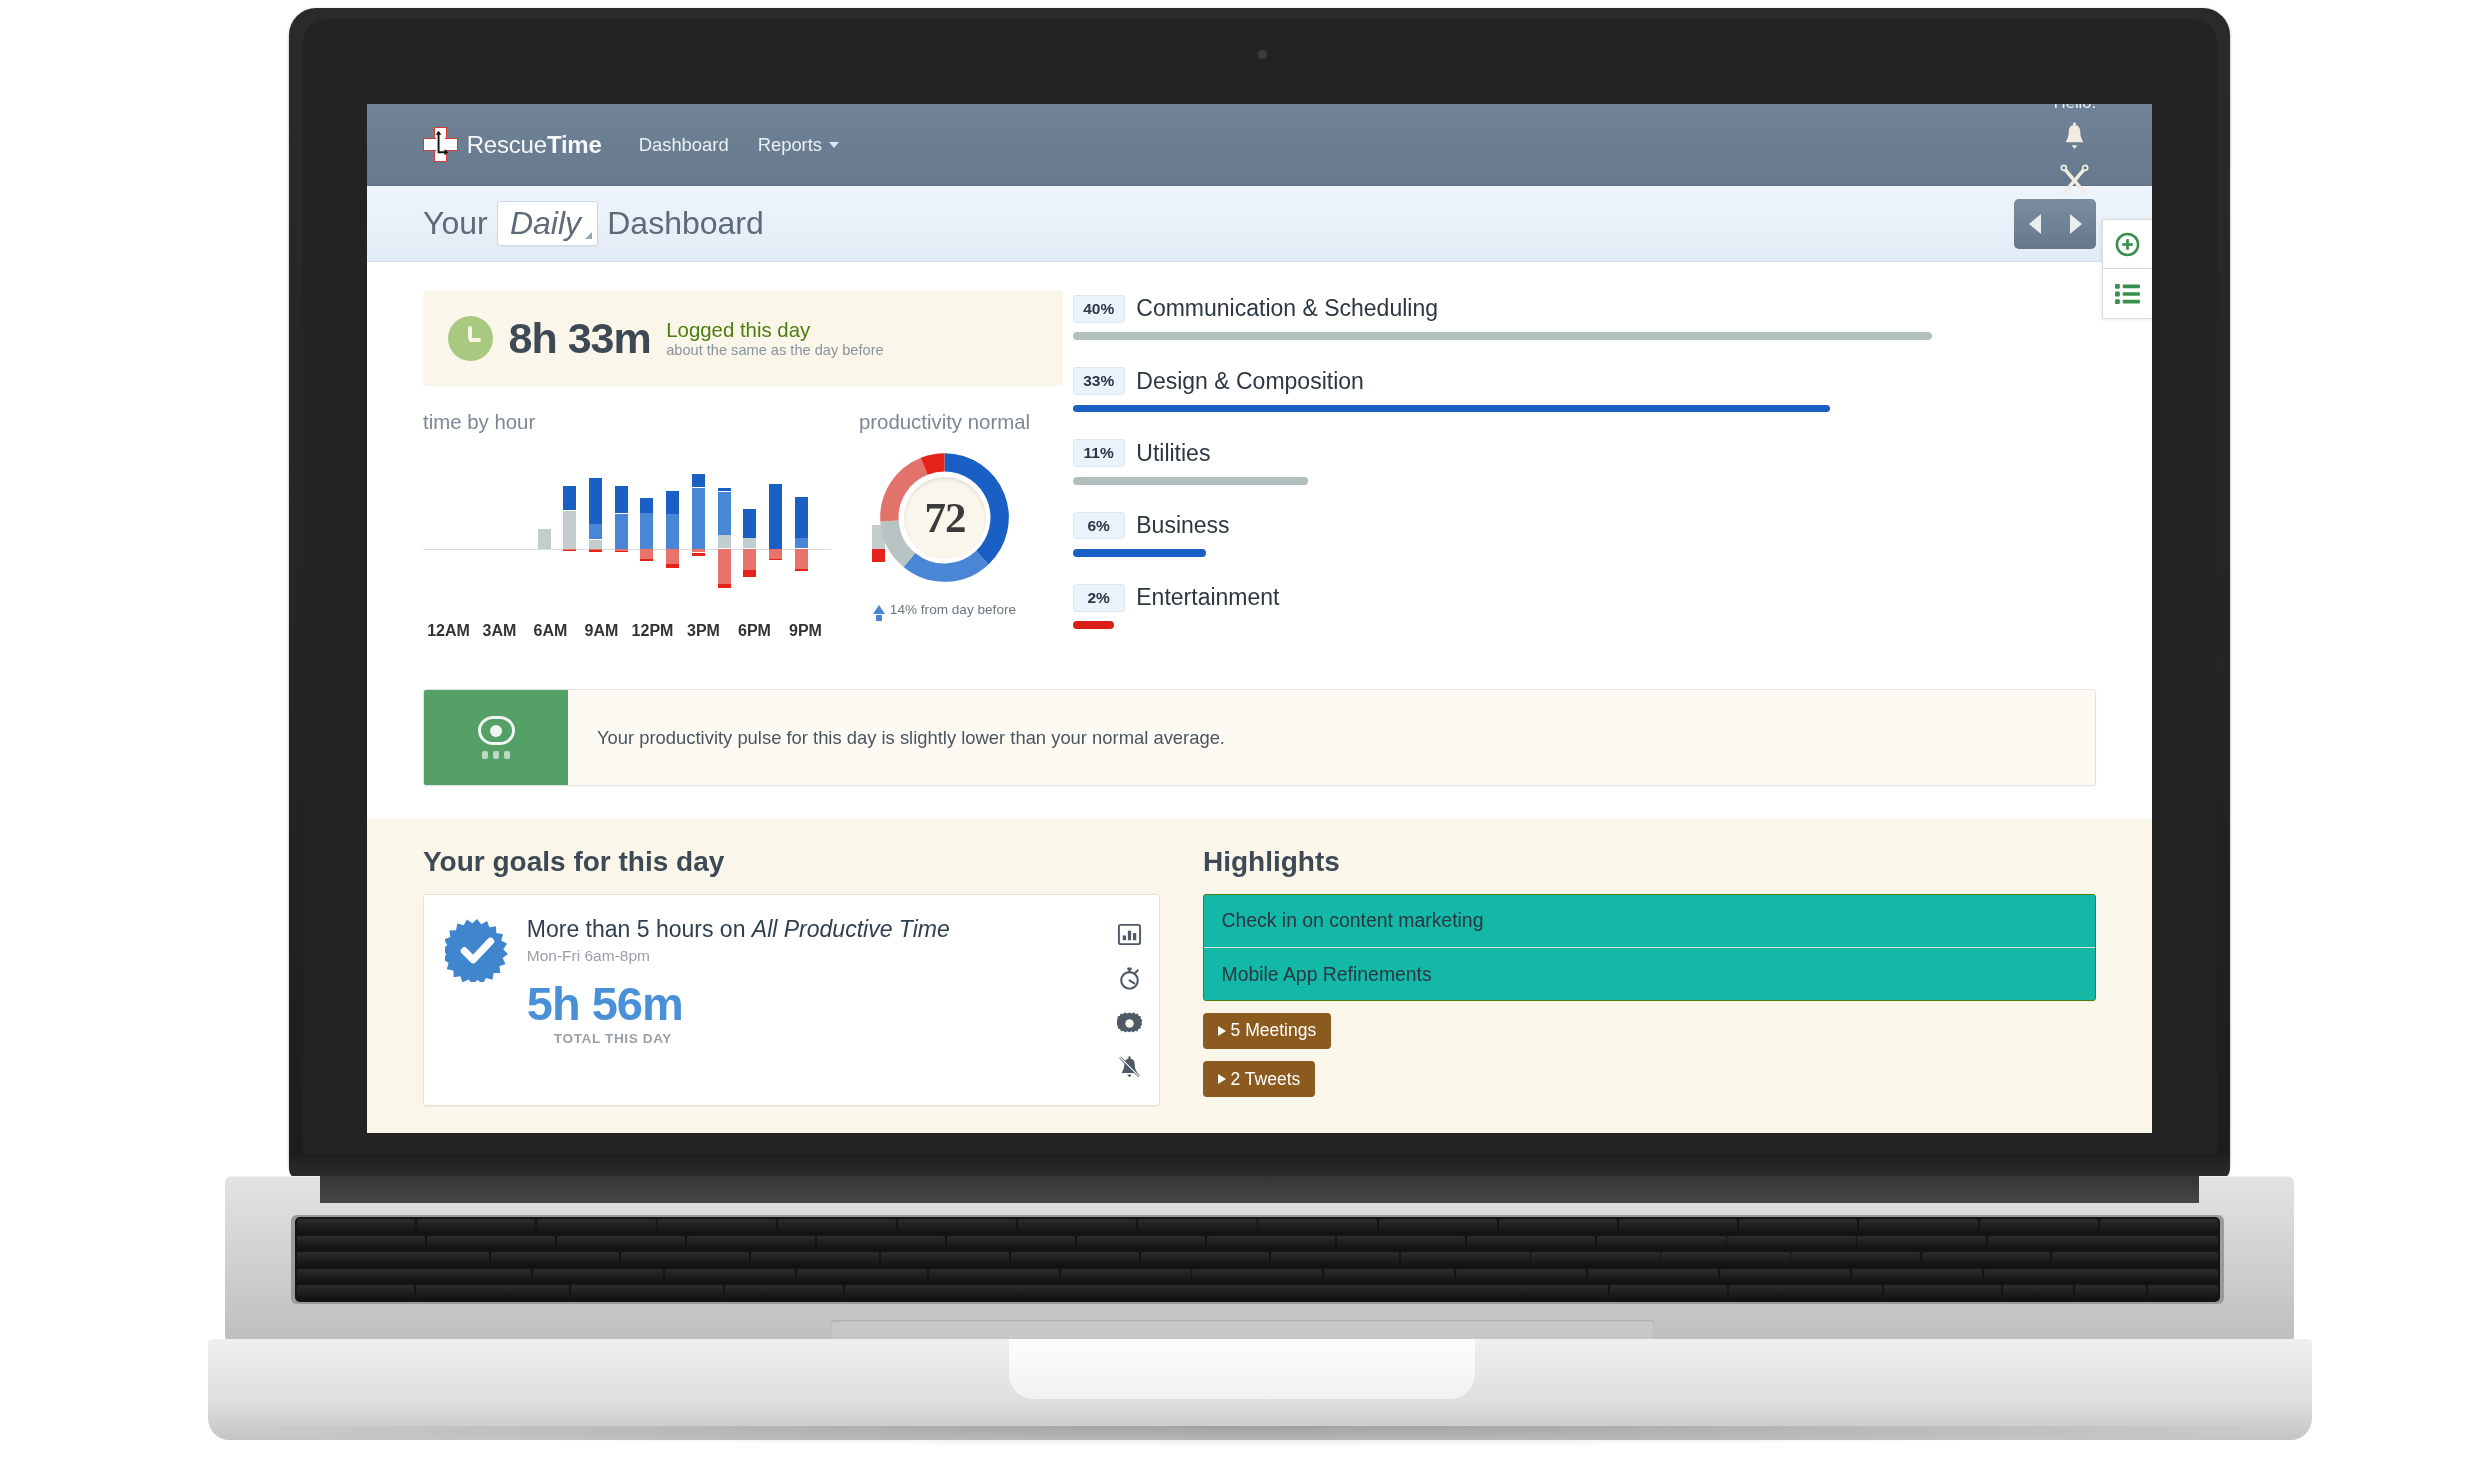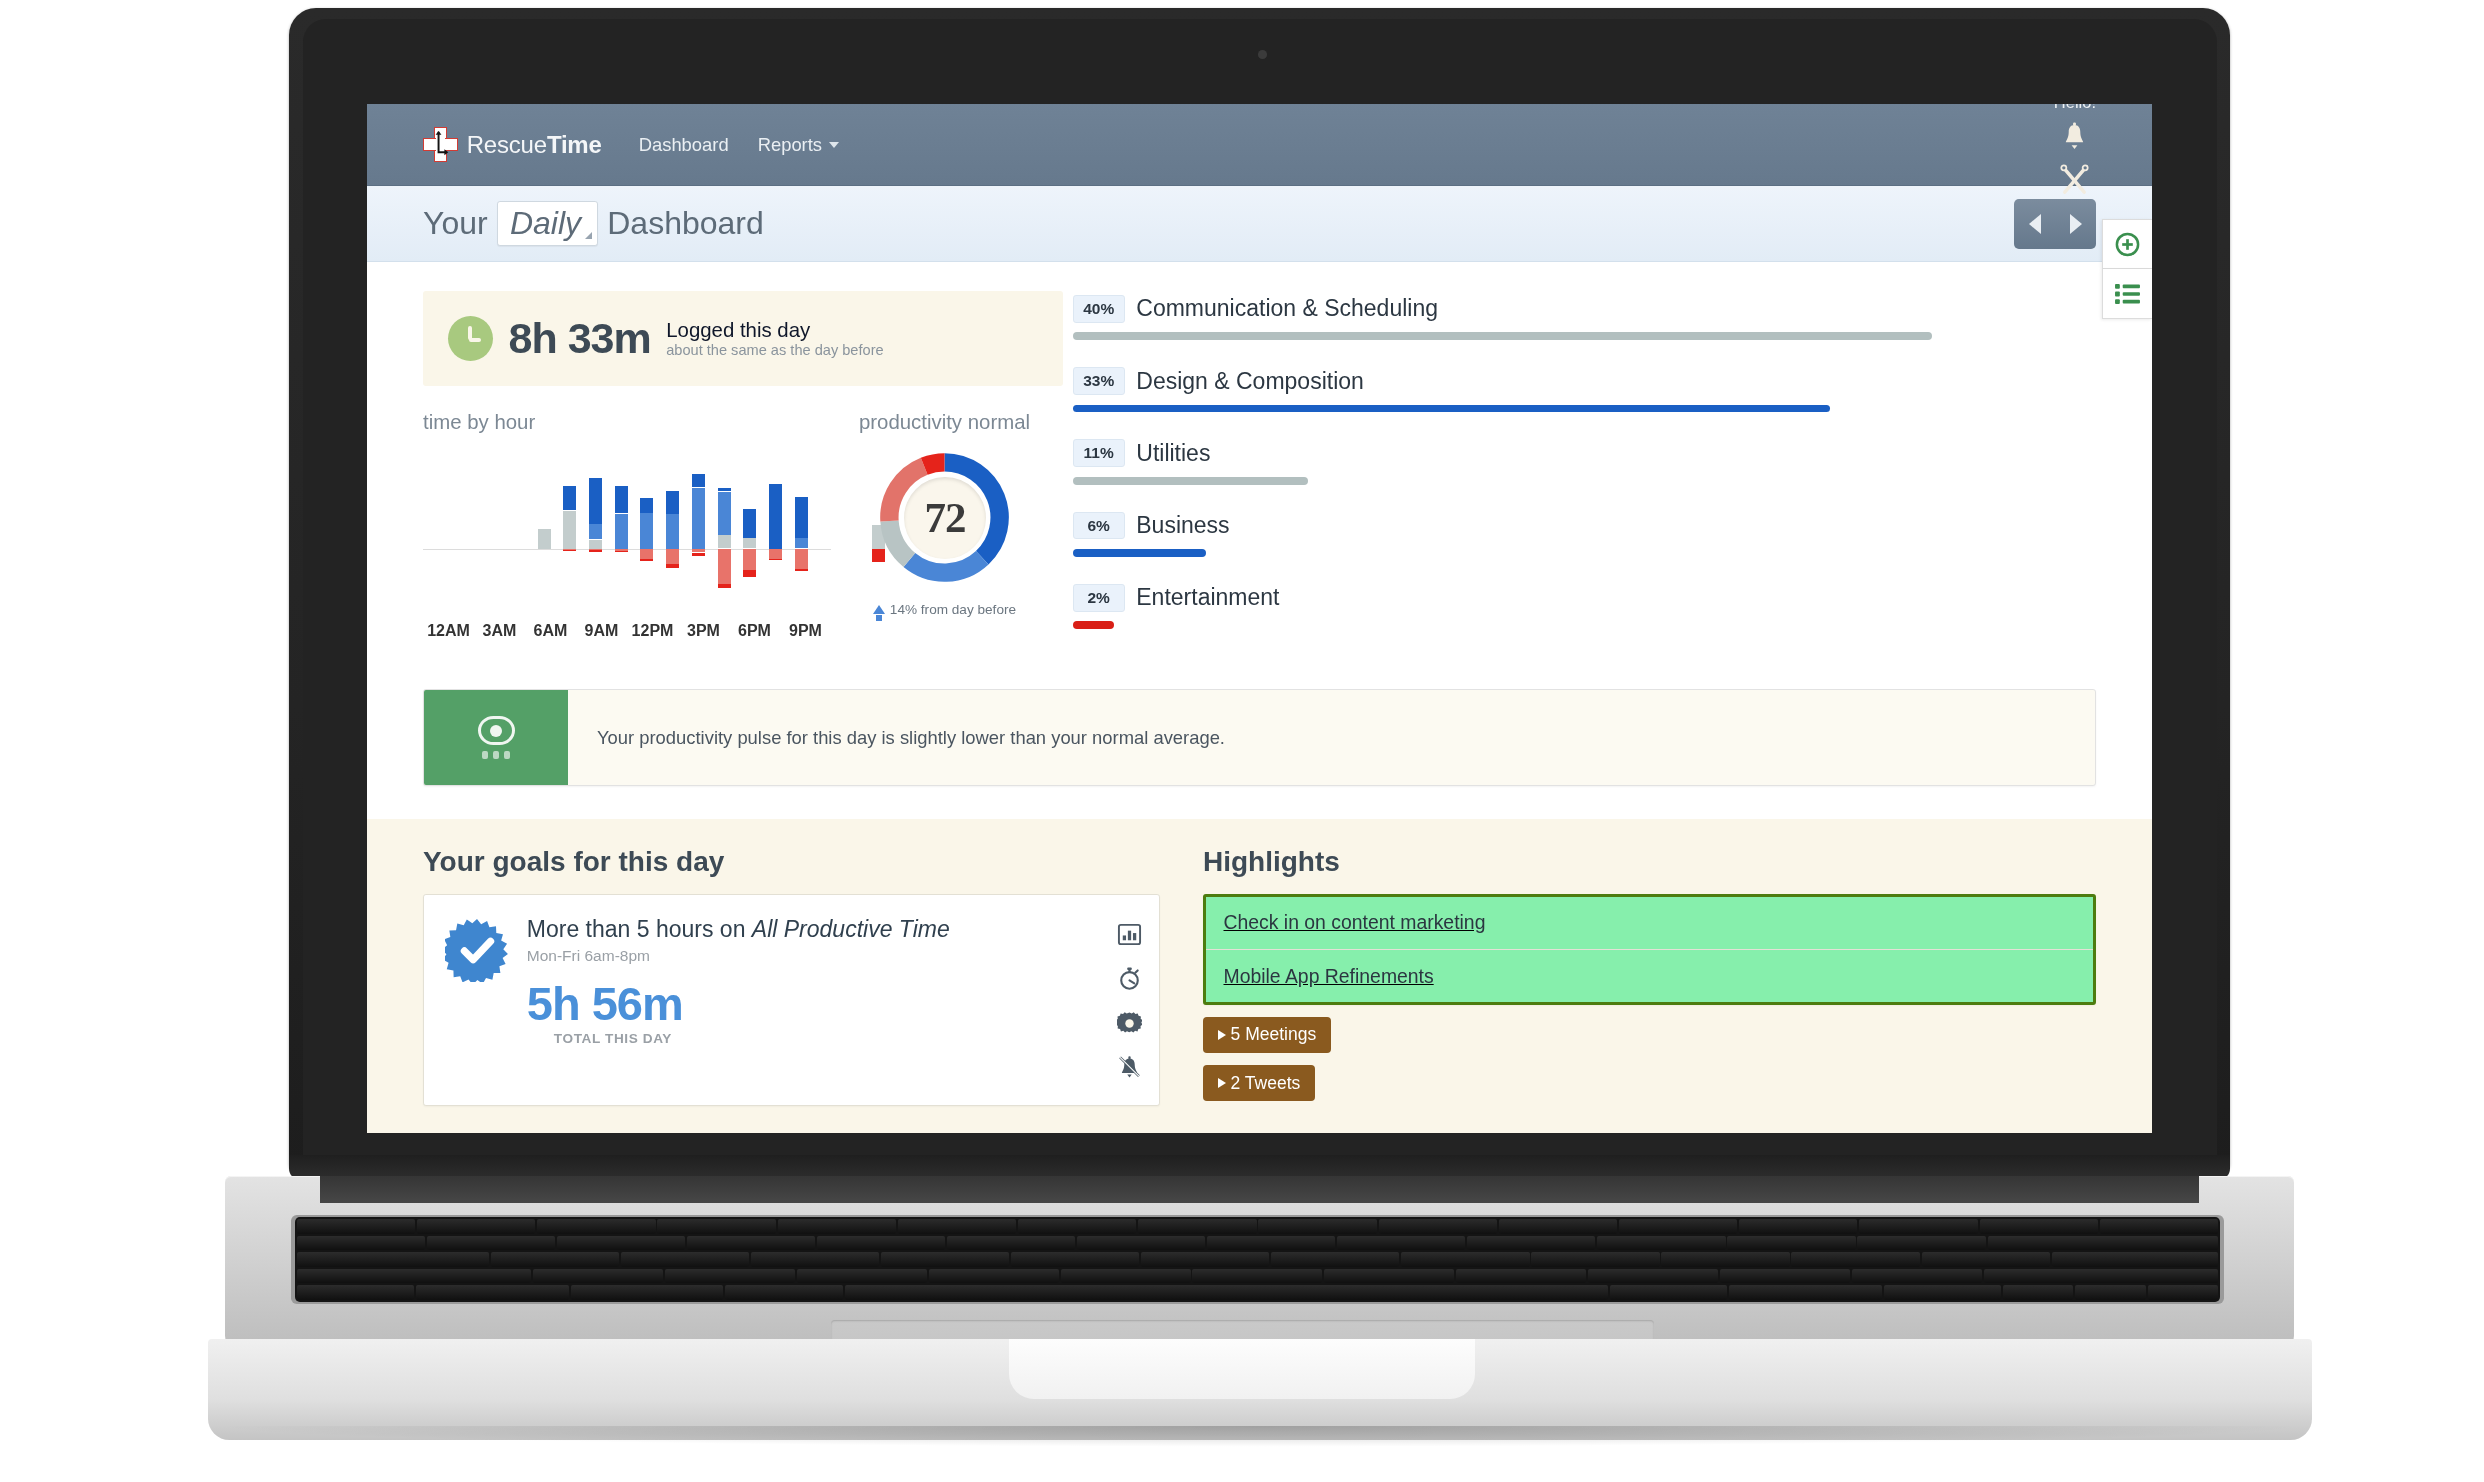--- a/index.html
+++ b/index.html
@@ -176,21 +176,21 @@
   .right-col { flex:1; padding-top: 3.9px; }
 
   .logged-card {
     background:#faf6e9; border-radius:2.9px; padding: 23px 25px;
     display:flex; align-items:center; gap:15.5px;
   }
   .clock-ic { width:45px; height:45px; border-radius:50%; background:#a8c97f; position:relative; }
   .clock-ic::before { content:""; position:absolute; left:20.4px; top:9.7px; width:3.9px; height:14.6px; background:#faf6e9; border-radius:1.9px; }
   .clock-ic::after { content:""; position:absolute; left:21.3px; top:22px; width:11.6px; height:3.9px; background:#faf6e9; border-radius:1.9px; }
   .logged-big { font-size:43px; font-weight:700; color:#3d4a55; letter-spacing:-1px; }
-  .logged-sub1 { font-size:20.4px; color:#0f172a; line-height:1.15; }
+  .logged-sub1 { font-size:20.4px; color:#4d7c0f; line-height:1.15; }
   .logged-sub2 { font-size:14.6px; color:#8a949d; }
 
   .charts-row { display:flex; margin-top: 25px; }
   .chart-block { width: 417px; }
   .pulse-block { width: 209px; text-align:center; }
   .sec-label { font-size:20.4px; color:#7c8894; margin-bottom: 9.7px; }
   .chart-area { position:relative; height: 165px; width: 408px; }
   .bars { position:absolute; left:0; top:0; width:408px; height:165px; }
   .zero-line { position:absolute; left:0; top:105px; width:408px; height:1px; background:#dcdcdc; }
   .bar-col { position:absolute; width:12.6px; }
@@ -252,21 +252,21 @@
   .badge-star { width:64px; height:64px; position:relative; flex-shrink:0; margin-top:1.9px; }
   .goal-body { flex:1; }
   .goal-title { font-size:23px; color:#30404e; }
   .goal-title em { font-style:italic; }
   .goal-sched { font-size:15.5px; color:#9aa0a6; margin-top:3.9px; }
   .goal-total { font-size:47px; font-weight:700; color:#4a90d9; letter-spacing:-1px; margin-top: 15.5px; line-height:1; }
   .goal-label { font-size:13.6px; font-weight:700; color:#9aa0a6; letter-spacing:0.6px; margin-top:3.9px; margin-left:27px; }
   .goal-icons { display:flex; flex-direction:column; gap:19.4px; align-items:center; padding-top:5.8px; }
   .gi { width:25px; height:25px; cursor:pointer; }
 
-  .hl-list { background:#86efac; border:3px solid #4d7c0f; border-radius:2.9px; box-shadow:0 1px 1.9px rgba(0,0,0,.04);text-decoration:underline; }
+  .hl-list { background:#14b8a6; border:1px solid #4d7c0f; border-radius:2.9px; box-shadow:0 1px 1.9px rgba(0,0,0,.04); }
   .hl-item { padding: 14.6px 17.5px; font-size:19.4px; color:#2b3640; cursor:pointer; }
   .hl-item + .hl-item { border-top:1px solid #e4e1d6; }
   .tagbtn {
     display:inline-flex; align-items:center; gap:5px; background:#8a5a1f; color:#fff;
     border-radius:3.9px; padding: 7.8px 14.6px; font-size:17.5px; margin-top:11.6px; cursor:pointer;
   }
   .tagbtn .tri { width:0;height:0;border-top:5.8px solid transparent;border-bottom:5.8px solid transparent;border-left:8.7px solid #fff; }
   .tagrow { display:block; }
 </style>
 </head>

